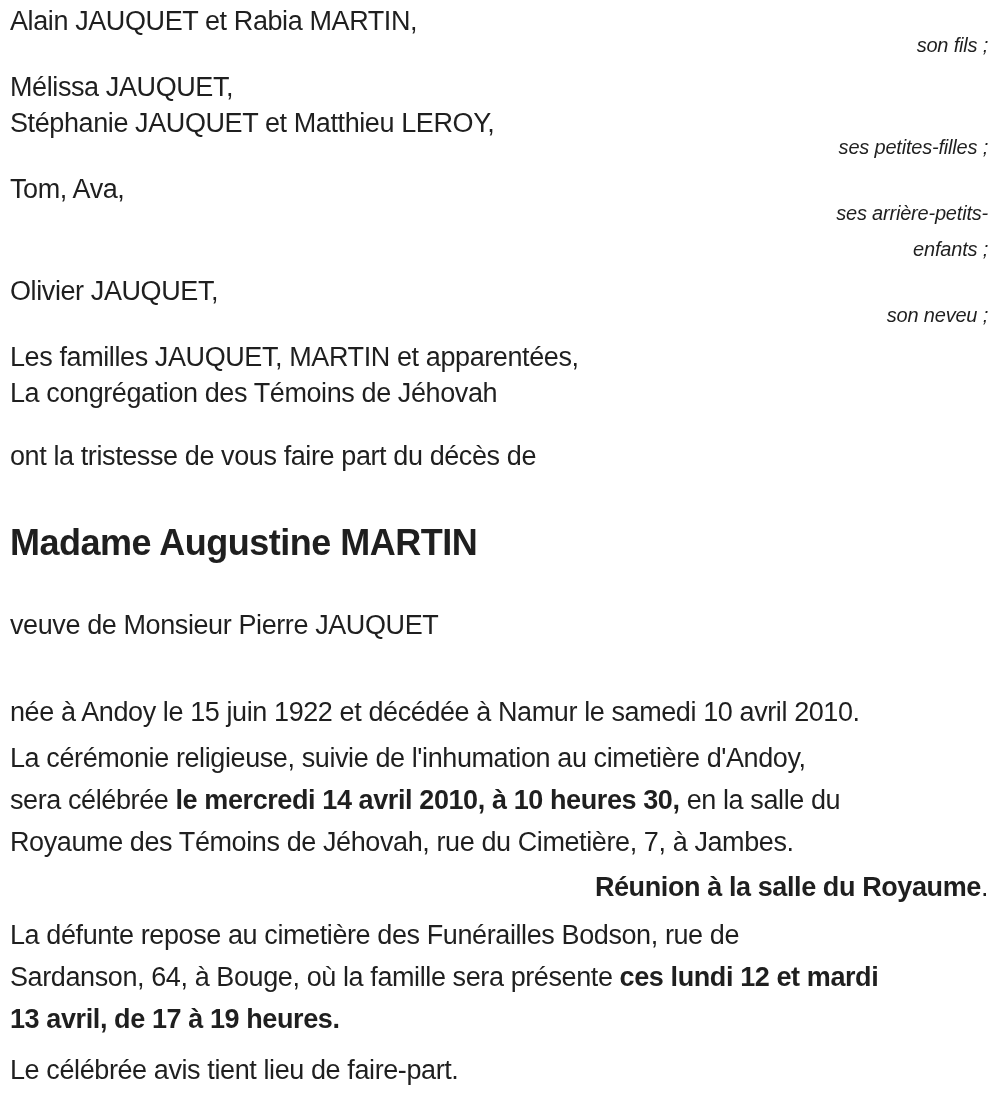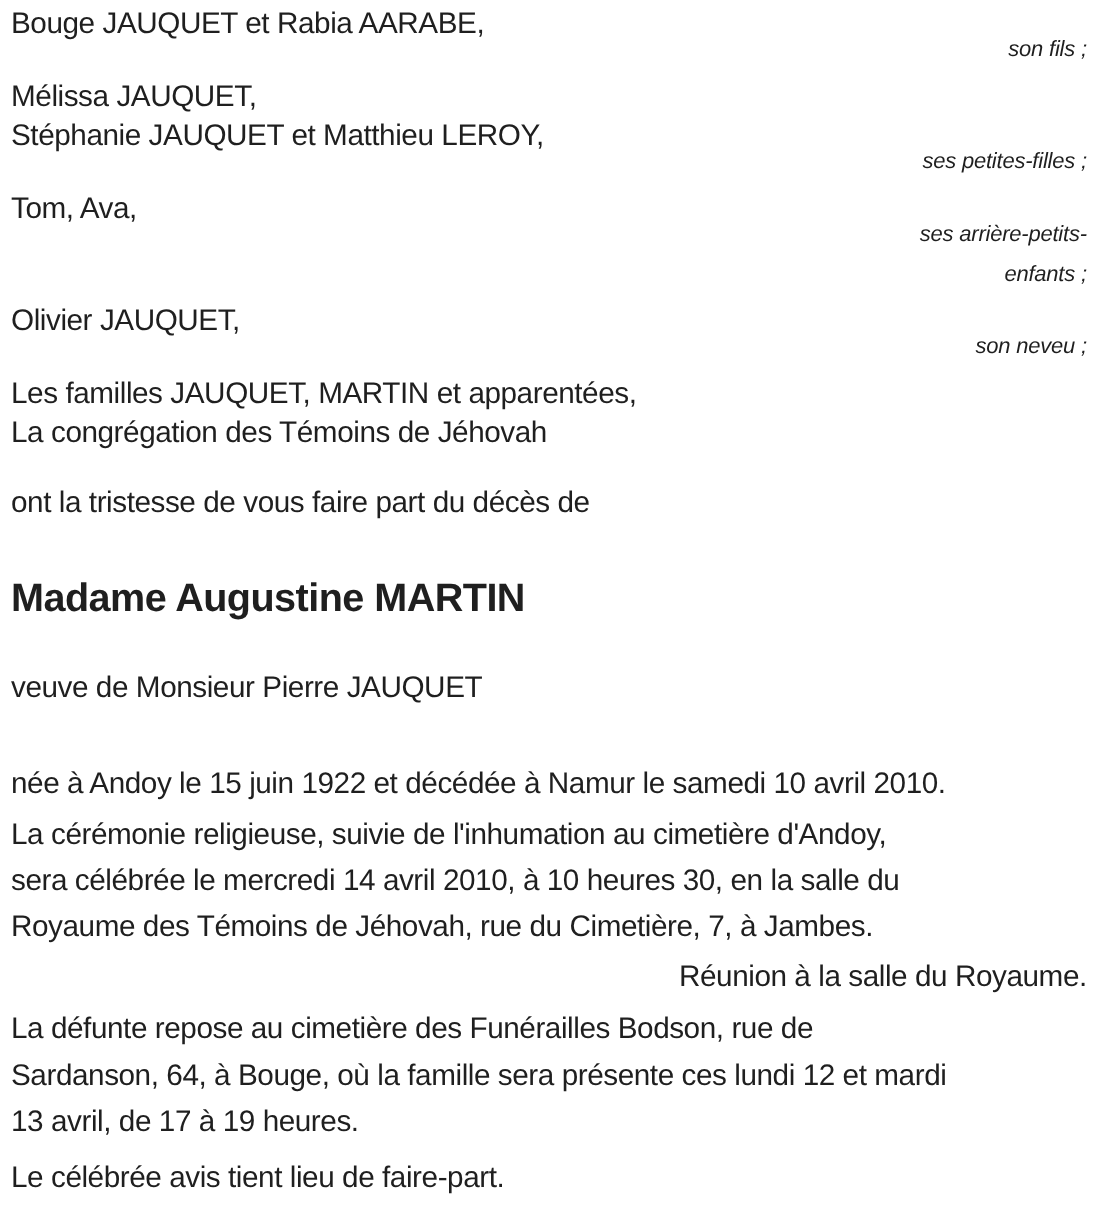--- a/index.html
+++ b/index.html
@@ -52,30 +52,30 @@
     letter-spacing: -0.5px;
     white-space: nowrap;
   }
   .intro      { margin-top: 24px; }
   .widow      { margin-top: 37px; }
   .birthdeath { margin-top: 45px; }
   .ceremony   { margin-top: 4px; }
   .meeting    { margin-top: 3px; text-align: right; }
   .repose     { margin-top: 6px; }
   .closing    { margin-top: 9px; }
-  .b { font-weight: 400; }
+  .b { font-weight: 700; }
 </style>
 </head>
 <body>
 
 <main class="notice">
   <section class="family">
     <div class="family-group">
         <div class="fg-names">
-          <div class="line">Bouge JAUQUET et Rabia AARABE,</div>
+          <div class="line">Alain JAUQUET et Rabia MARTIN,</div>
         </div>
         <div class="fg-relations">
           <div class="line">son fils&nbsp;;</div>
         </div>
       </div>
     <div class="family-group">
         <div class="fg-names">
           <div class="line">Mélissa JAUQUET,</div>
           <div class="line">Stéphanie JAUQUET et Matthieu LEROY,</div>
         </div>

